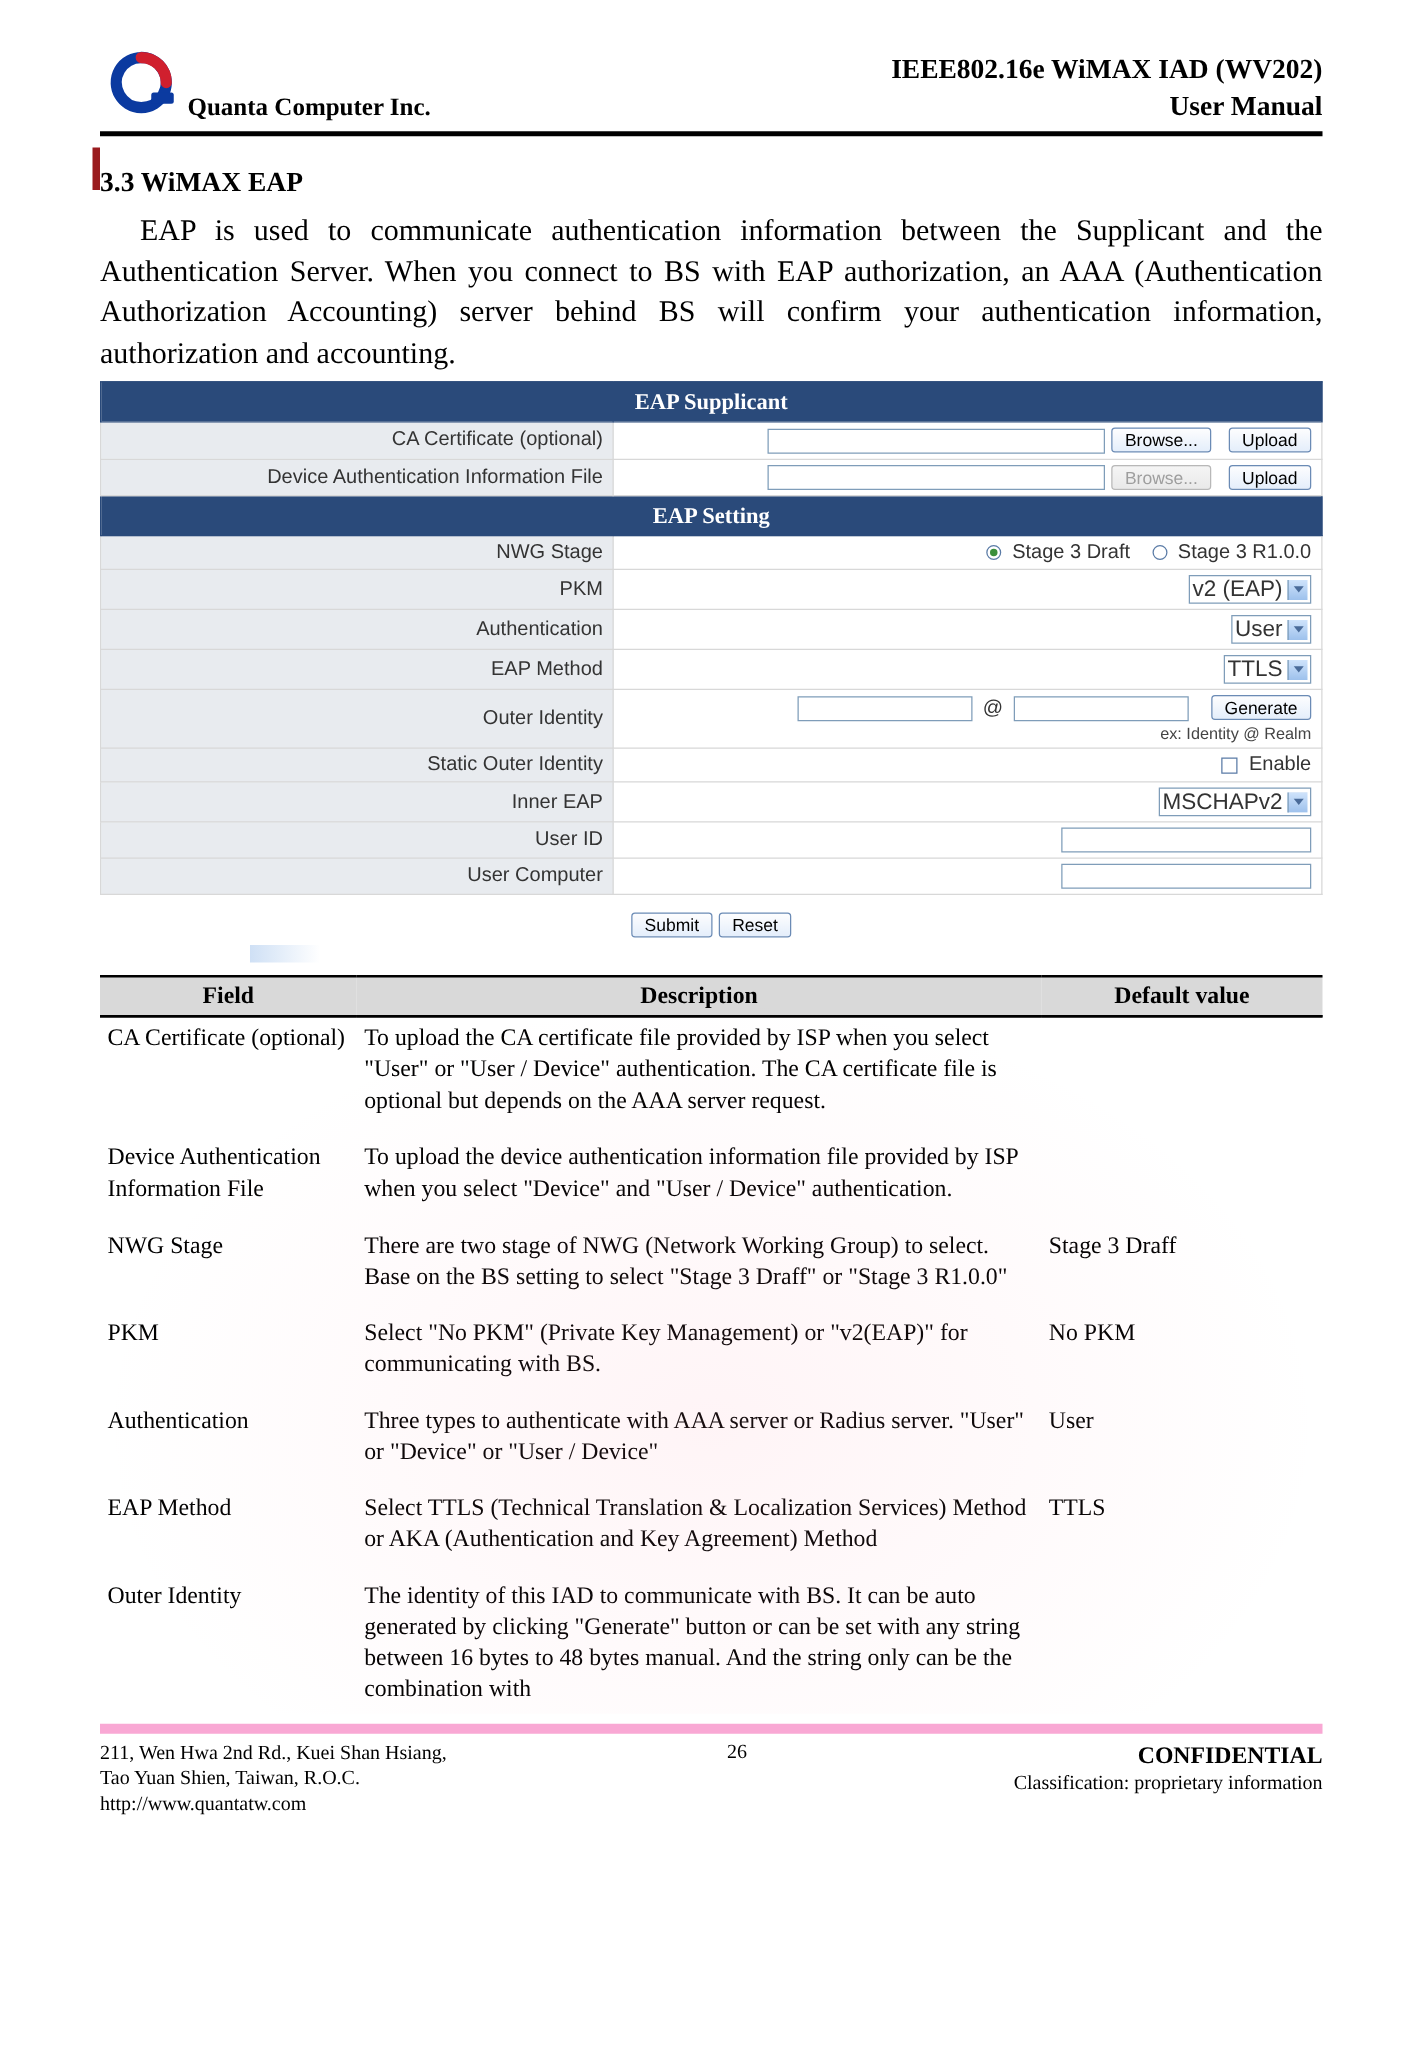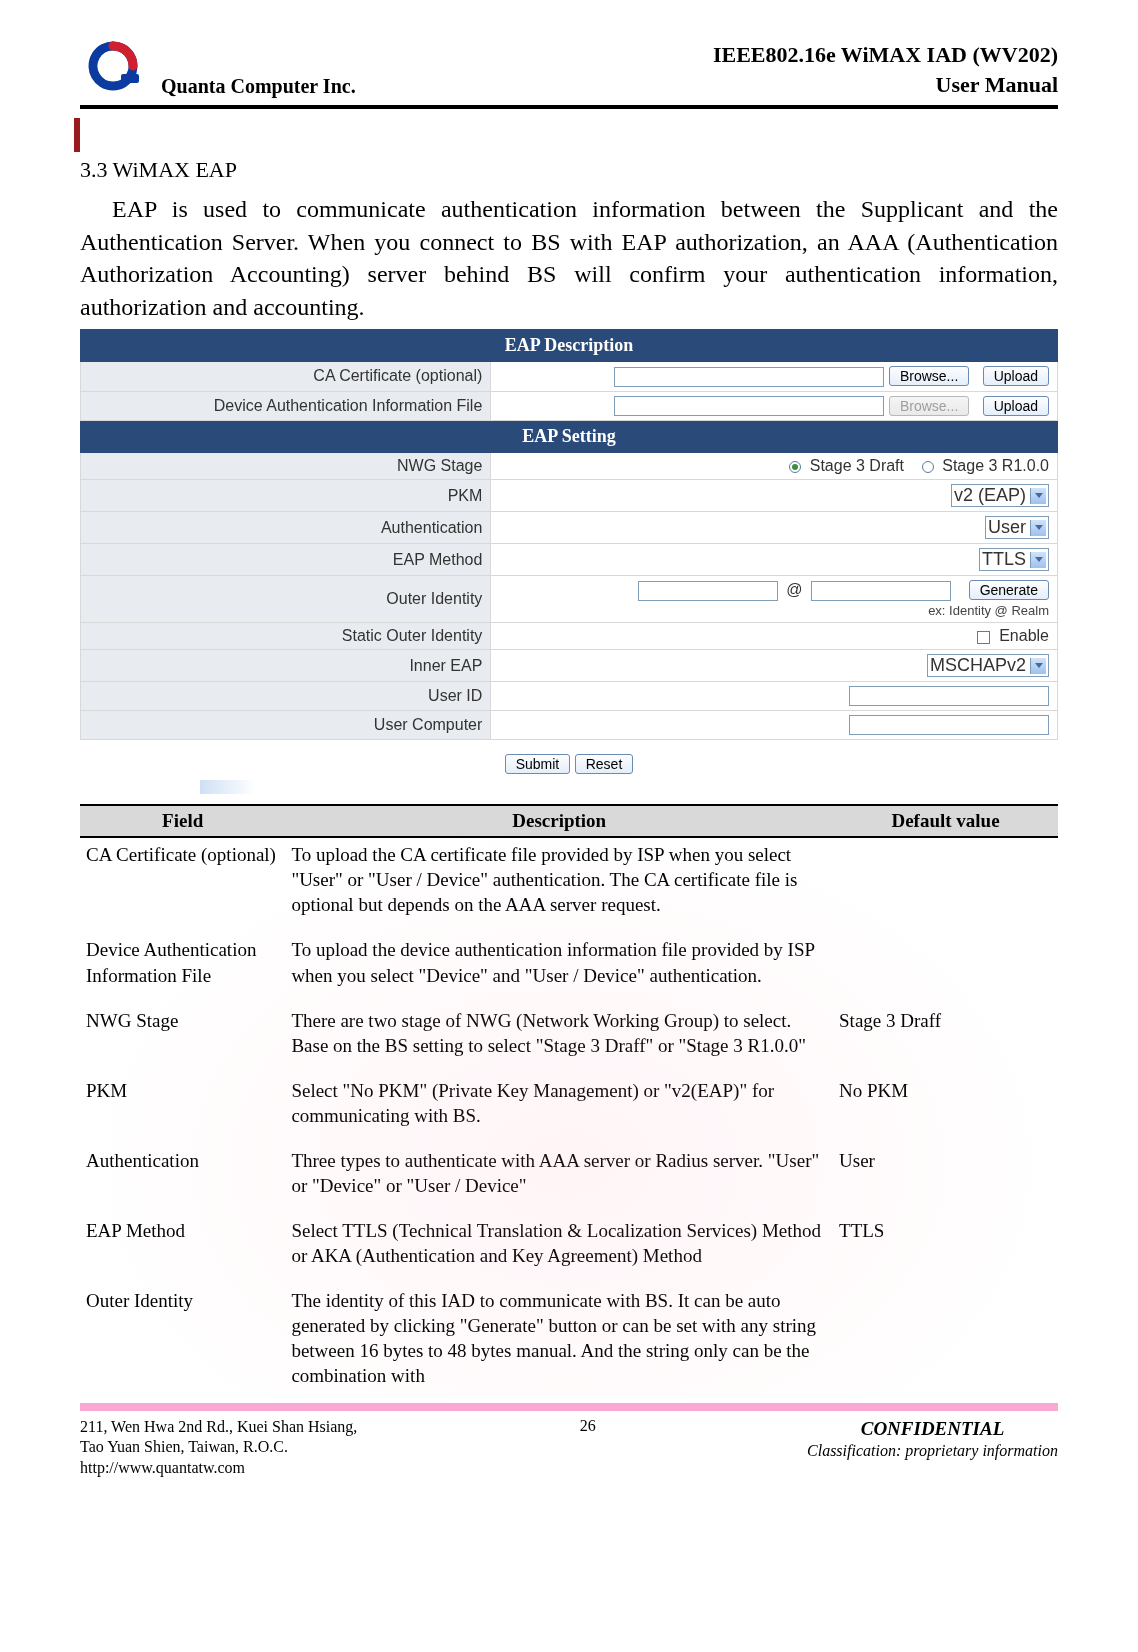--- a/index.html
+++ b/index.html
@@ -1,25 +1,25 @@
 <!DOCTYPE html>
 <html><head>
 <meta charset="utf-8">
 <style>
   * { box-sizing: border-box; margin: 0; padding: 0; }
   html, body { width: 1138px; background: #fff; font-family: "Times New Roman", Times, serif; color: #000; }
   .page { width: 1138px; padding: 40px 80px 28px 80px; }
   .header-row { display: flex; align-items: flex-start; justify-content: space-between; border-bottom: 4px solid #000; padding-bottom: 6px; }
-  .brand { display: flex; align-items: flex-end; gap: 15px; }
+  .brand { display: flex; align-items: flex-end; gap: 4px; }
   .logo { width: 66px; height: 58px; position: relative; }
   .header-left { font-weight: bold; font-size: 20px; }
   .header-right { text-align: right; font-weight: bold; font-size: 22px; line-height: 1.35; }
   .red-side { position: absolute; left: 74px; top: 118px; width: 6px; height: 34px; background: #9a1b1e; }
 
-  .section-title { font-weight: normal; font-size: 22px; margin-top: 48px; margin-bottom: 10px; }
+  .section-title { font-weight: bold; font-size: 22px; margin-top: 24px; margin-bottom: 10px; }
   .body-text { font-size: 24px; line-height: 1.35; text-align: justify; }
   .indent { text-indent: 32px; }
 
   .cfg-table { width: 100%; border-collapse: collapse; margin-top: 6px; font-family: Arial, Helvetica, sans-serif; font-size: 16px; color: #333; }
   .cfg-table td { border: 1px solid #d8d8d8; padding: 4px 8px; vertical-align: middle; }
   .cfg-table .hdr { background: #2a4a7a; color: #fff; font-weight: bold; text-align: center; border: 1px solid #2a4a7a; padding: 5px 0; font-family: "Times New Roman", Times, serif; font-size: 18px; }
   .cfg-table .label { background: #e8ebef; text-align: right; width: 42%; color: #333; }
   .cfg-table .val { background: #fff; text-align: right; }
 
   .btn { display: inline-block; font-family: Arial, sans-serif; font-size: 14px; padding: 1px 10px; border: 1px solid #6b8bb5; border-radius: 3px; background: linear-gradient(#fdfdfe,#e4eefb); color: #000; cursor: pointer; }
@@ -40,21 +40,21 @@
   .desc-table thead td { background: #d9d9d9; font-weight: bold; border-top: 2px solid #000; border-bottom: 2px solid #000; padding: 4px 6px; }
   .desc-table thead td.c1 { text-align: center; width: 21%; }
   .desc-table thead td.c2 { text-align: center; width: 56%; }
   .desc-table thead td.c3 { text-align: center; width: 23%; }
   .desc-table tbody td { padding: 4px 6px 16px 6px; vertical-align: top; line-height: 1.32; }
   .desc-table tbody tr:last-child td { padding-bottom: 4px; }
 
   .footer { margin-top: 10px; border-top: 8px solid #f9a8d4; padding-top: 6px; display: flex; justify-content: space-between; font-size: 16px; gap: 23px; }
   .footer .left { line-height: 1.3; }
   .footer .mid { align-self: flex-start; margin-left: 11px; }
-  .footer .right { text-align: center; line-height: 1.3; font-style: italic; }
+  .footer .right { text-align: right; line-height: 1.3; }
   .footer .right .conf { font-weight: bold; font-size: 19px; }
 
   .pink-wash { position: relative; }
   .pink-wash::before { content: ""; position: absolute; left: -2px; right: -2px; top: 14px; bottom: -2px; background: radial-gradient(ellipse at 50% 60%, rgba(255,150,170,.10), rgba(255,255,255,0) 70%); pointer-events: none; }
 </style>
 </head>
 <body>
 
 <div class="page">
   <div class="red-side"></div>
@@ -75,21 +75,21 @@
       <div>User  Manual</div>
     </div>
   </div>
 
   <div class="section-title">3.3  WiMAX EAP</div>
   <p class="body-text indent">EAP is used to communicate authentication information between the Supplicant and the Authentication Server. When you connect to BS with EAP authorization, an AAA (Authentication Authorization Accounting) server behind BS will confirm your authentication information, authorization and accounting.</p>
 
   <table class="cfg-table">
     <tbody>
         <tr>
-          <td colspan="2" class="hdr">EAP Description</td>
+          <td colspan="2" class="hdr">EAP Supplicant</td>
         </tr>
 
     <tr>
       <td class="label">CA Certificate (optional)</td>
       <td class="val">
         <span class="txt" style="min-width:270px"></span>
         <span class="btn">Browse...</span>
         &nbsp;
         <span class="btn">Upload</span>
       </td>

